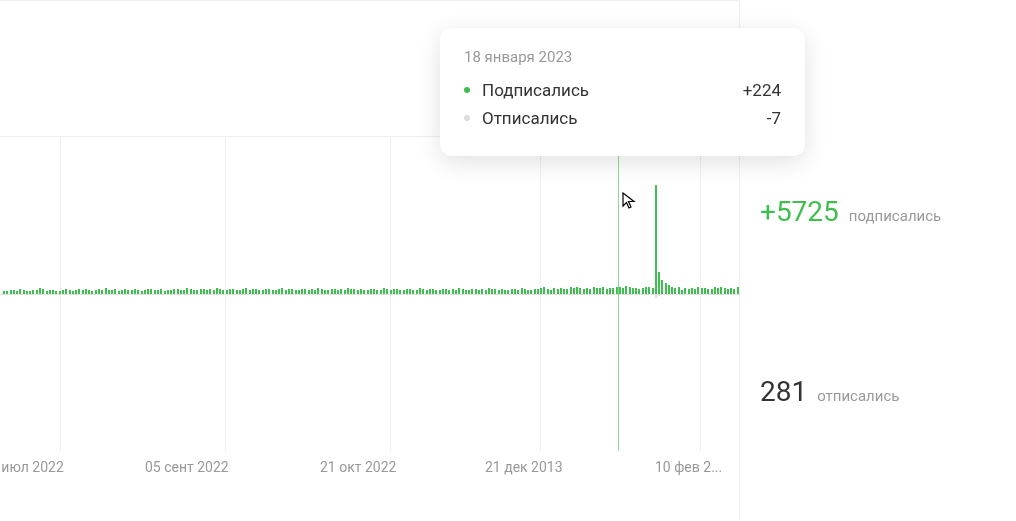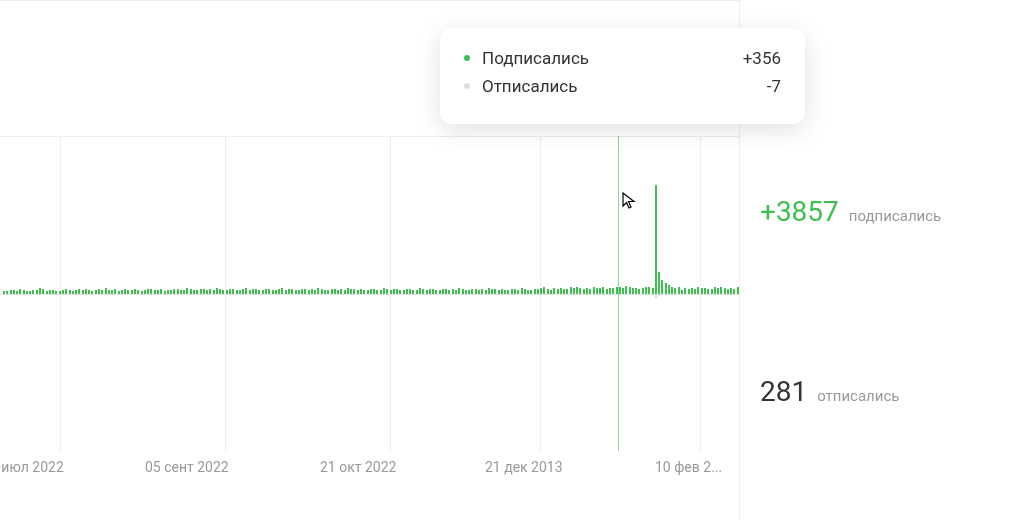--- a/index.html
+++ b/index.html
@@ -631,34 +631,35 @@
       <div class="x-tick" style="left: -10px;">2 июл 2022</div>
       <div class="x-tick" style="left: 145px;">05 сент 2022</div>
       <div class="x-tick" style="left: 320px;">21 окт 2022</div>
       <div class="x-tick" style="left: 485px;">21 дек 2013</div>
       <div class="x-tick" style="left: 655px;">10 фев 2...</div>
     </div>
 </div>
 
 <div class="sidebar">
   <div class="stat-block stat-subscribed">
-    <span class="stat-number green">+3857</span>
+    <span class="stat-number green">+5725</span>
     <span class="stat-label">подписались</span>
   </div>
   <div class="stat-block stat-unsubscribed">
     <span class="stat-number dark">281</span>
     <span class="stat-label">отписались</span>
   </div>
 </div>
 
 <div class="tooltip">
+  <div class="tooltip-date">18 января 2023</div>
   <div class="tooltip-row">
     <span class="tooltip-dot" id="dot0" style="background: rgb(63, 191, 79);"></span>
     <span class="tooltip-label">Подписались</span>
-    <span class="tooltip-value">+356</span>
+    <span class="tooltip-value">+224</span>
   </div>
   <div class="tooltip-row">
     <span class="tooltip-dot" id="dot1" style="background: rgb(221, 221, 221);"></span>
     <span class="tooltip-label">Отписались</span>
     <span class="tooltip-value">-7</span>
   </div>
 </div>
 
 <div class="cursor">
   <svg width="18" height="18" viewBox="0 0 18 18">

